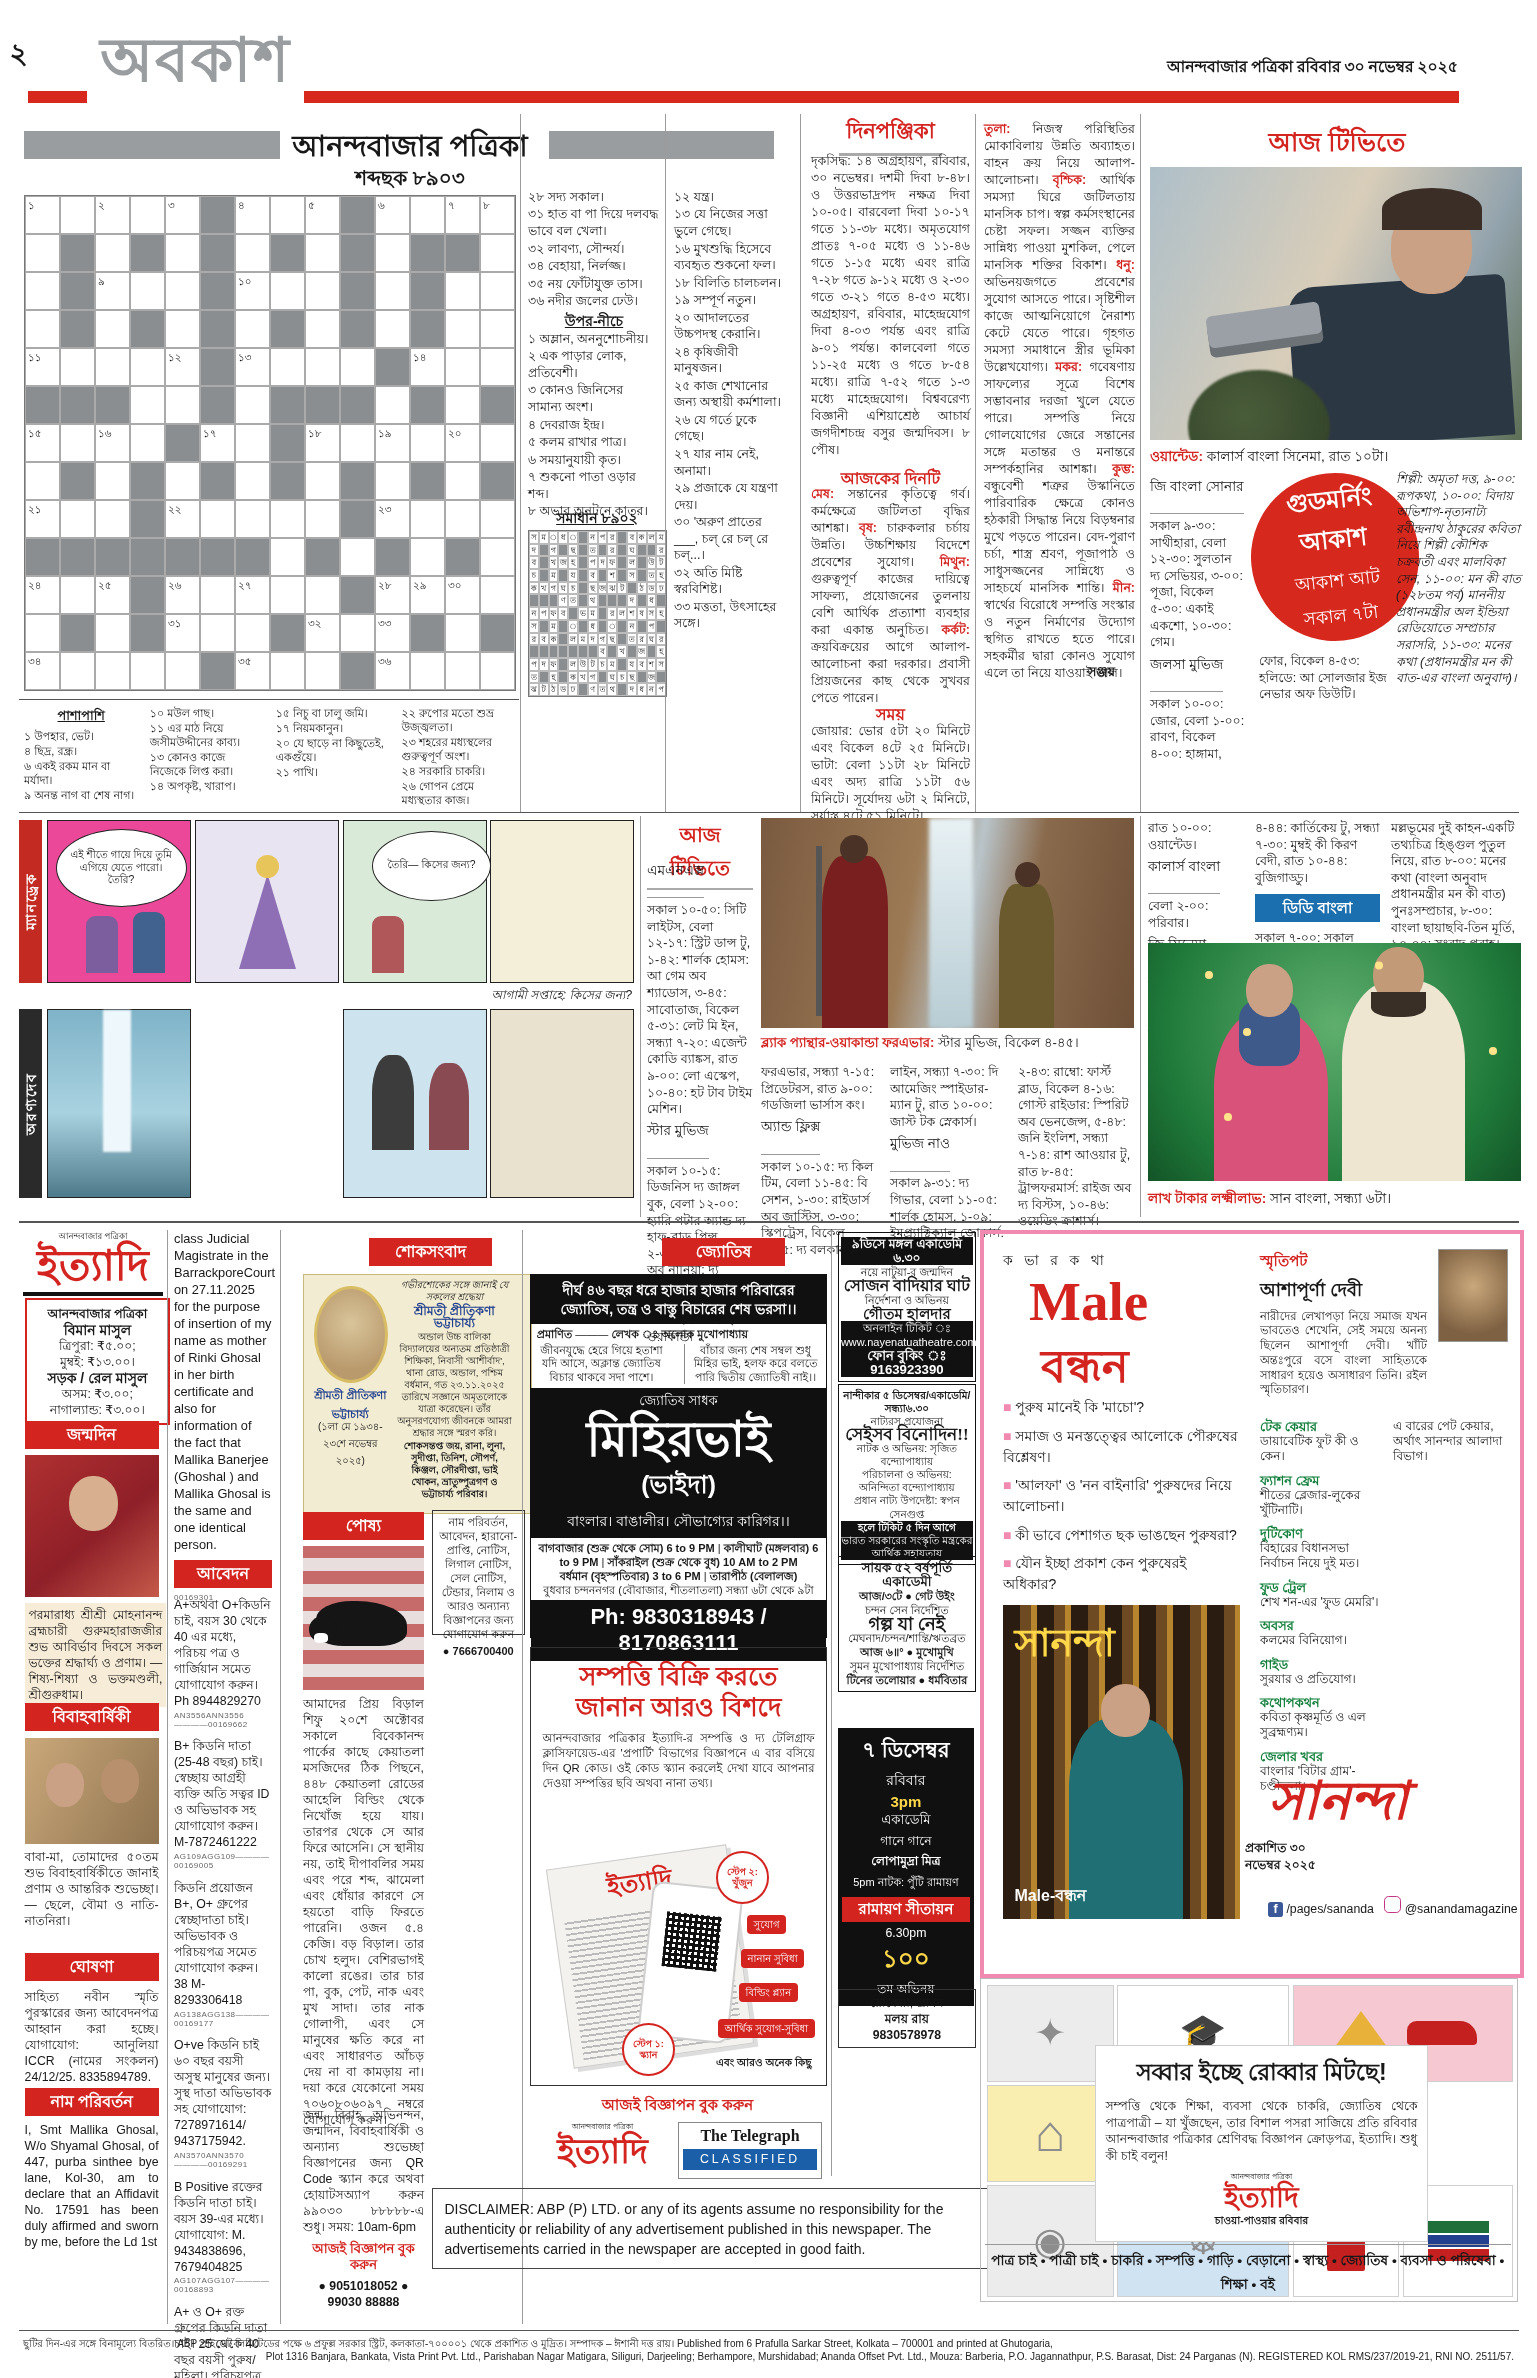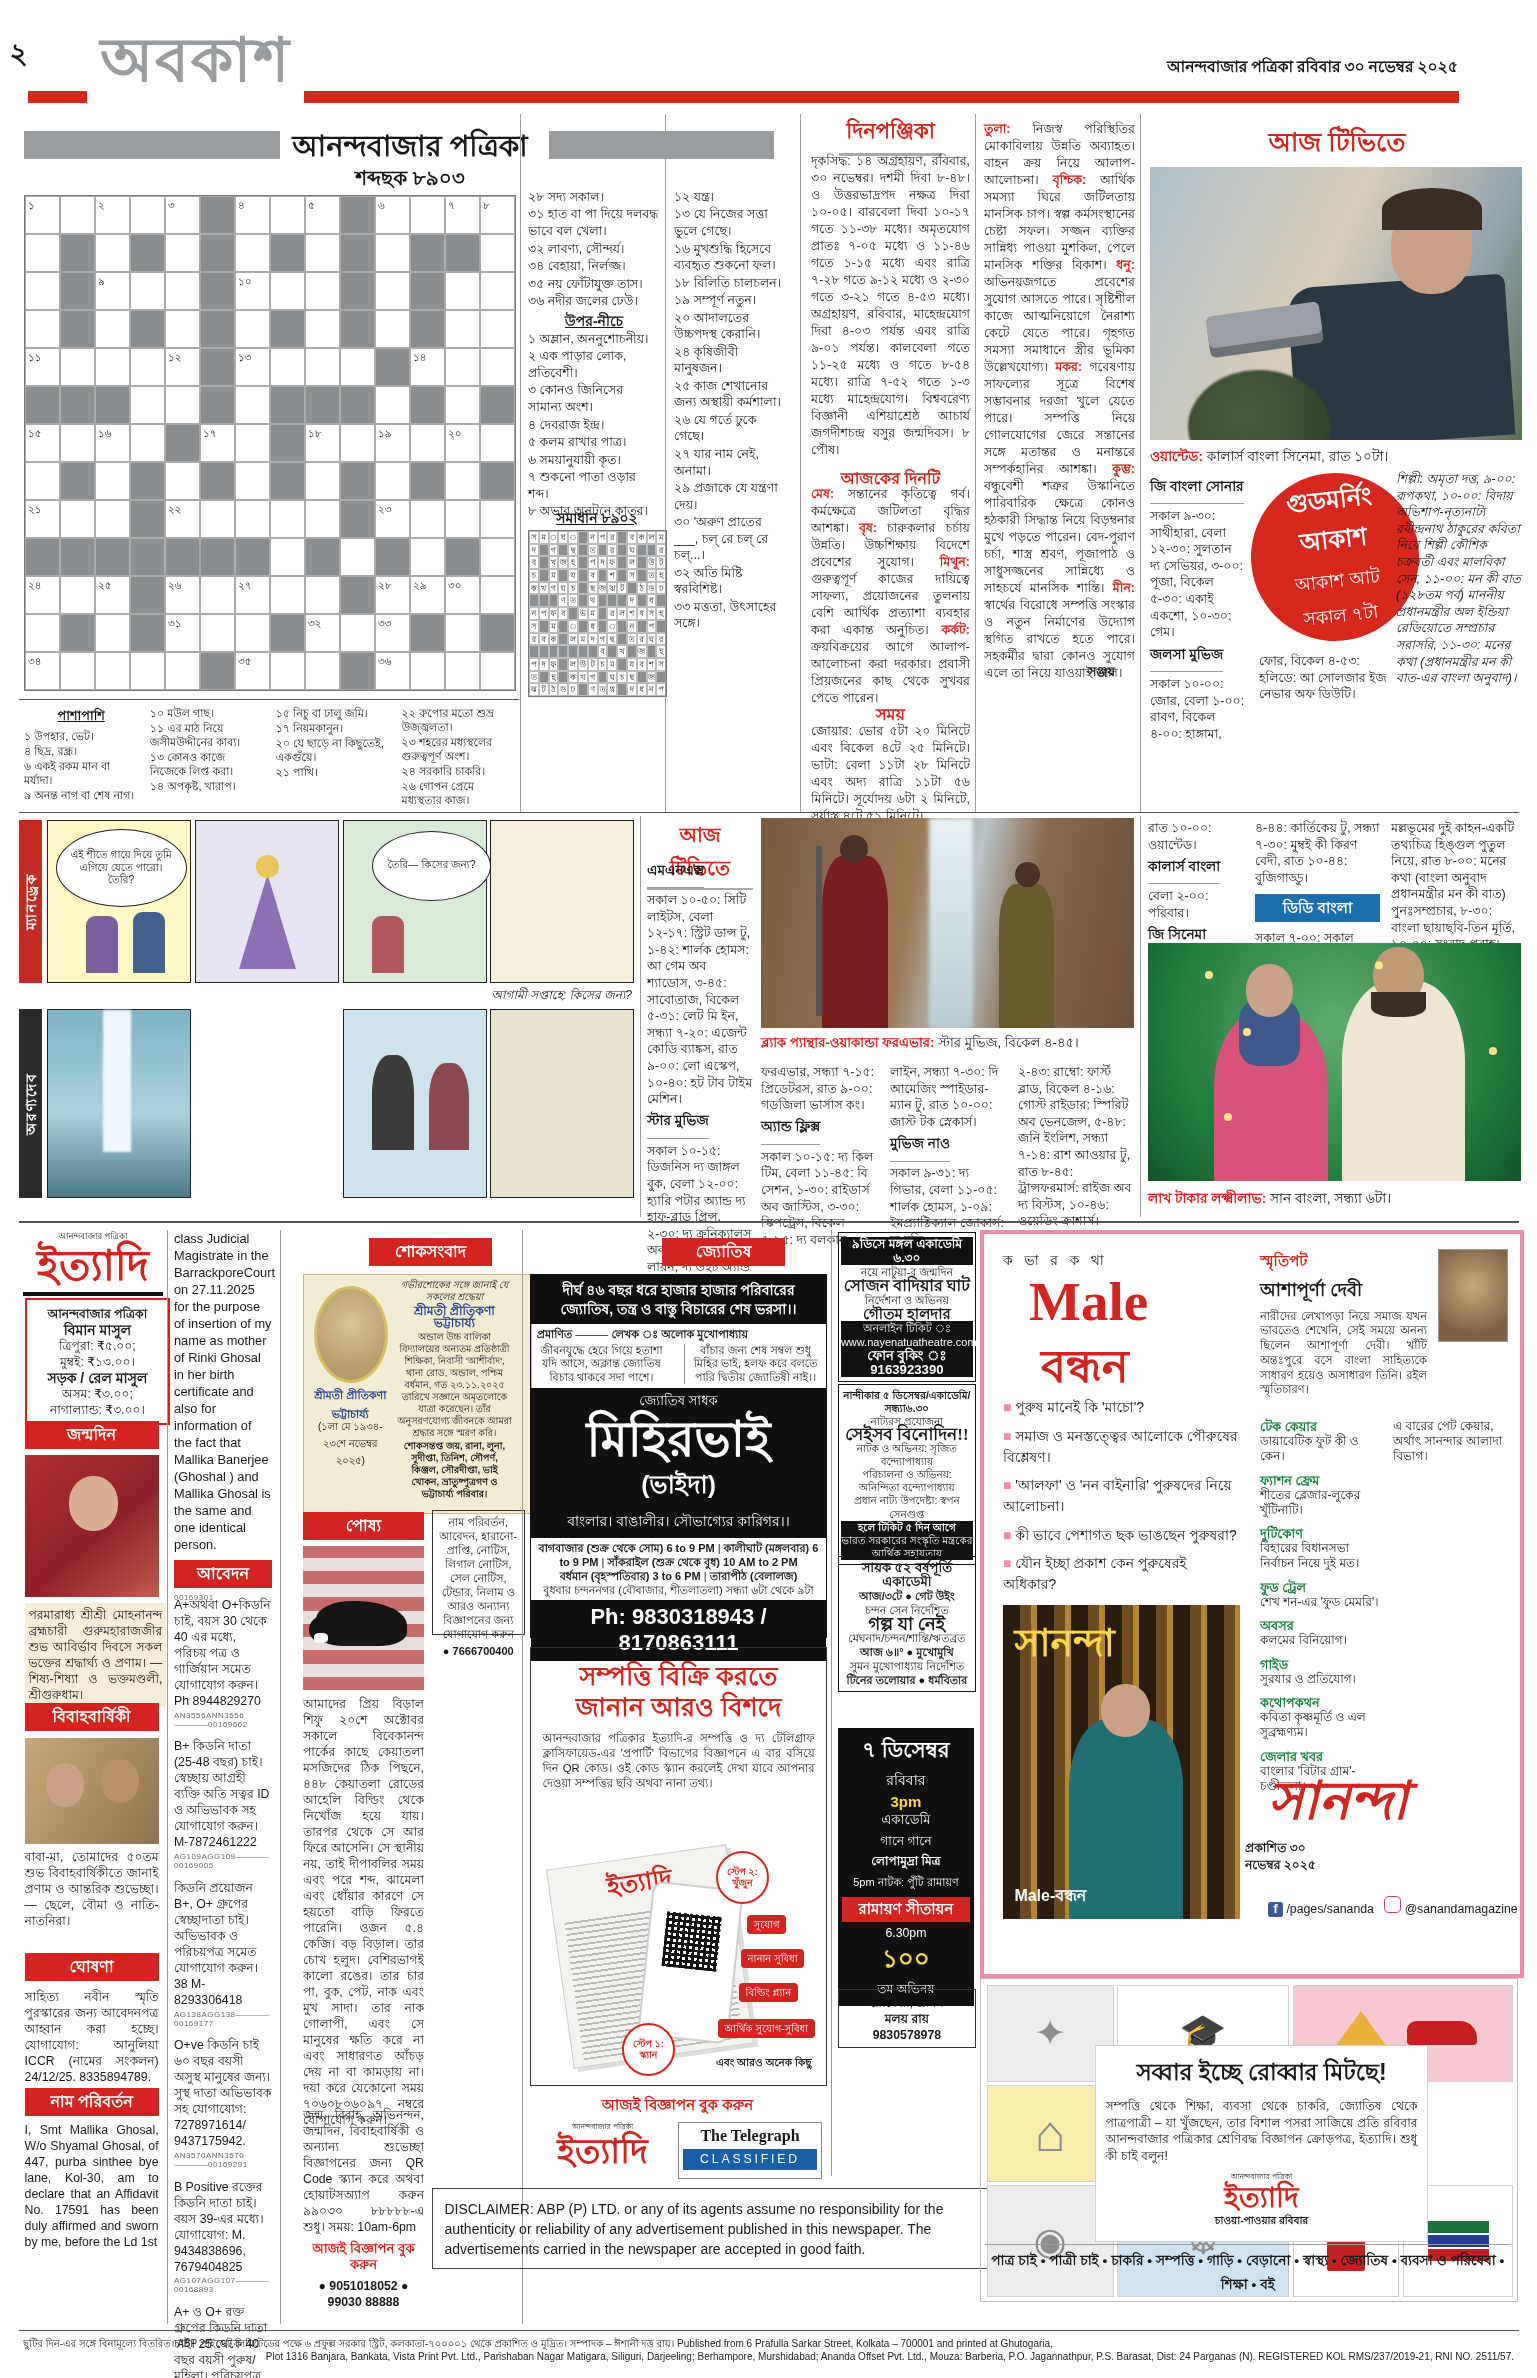--- a/index.html
+++ b/index.html
@@ -24,22 +24,22 @@
   .xn{position:absolute;top:0.9px;left:1.9px;font-size:10.4px;}
   #sgrid{display:grid;grid-template-columns:repeat(14,9.8px);grid-auto-rows:12.7px;border:0.9px solid #777;}
   .sc{border:0.5px solid #bbb;background:#fff;font-size:8px;line-height:12.3px;text-align:center;overflow:hidden;}
   .sc.bk{background:#8b8e91;}
   
   .cluelist{font-size:12.5px;line-height:16.6px;}
   .cluelist div{margin-bottom:0.9px;}
   .chead{font-weight:bold;text-align:center;text-decoration:underline;font-size:14px;margin:3.8px 0;}
   
   .seg{font-size:12.5px;line-height:16.6px;}
-  .seg .sh{display:block;font-weight:bold;font-size:13.7px;border-bottom:1.9px solid #999;
-    width:max-content;max-width:100%;padding-bottom:8px;margin:5.7px 0 3.8px;}
+  .seg .sh{display:block;font-weight:normal;font-size:13.7px;border-bottom:1.9px solid #999;
+    width:max-content;max-width:100%;padding-bottom:18px;margin:5.7px 0 3.8px;}
   .seg .sh:empty{display:none;margin:0;border:0;}
   .redhead{color:#d42420;font-weight:bold;text-align:center;}
   .underl{border-bottom:3.8px solid #a9a9a9;display:inline-block;padding:0 7.6px 2.8px;}
   
   .insegs{font-size:12.5px;line-height:17px;text-align:justify;}
   .insegs .sh{color:#d42420;font-weight:bold;}
   
   .panel{position:absolute;top:0;bottom:0;border:1.4px solid #222;}
   .bub{position:absolute;background:#fff;border:1.4px solid #222;border-radius:50%;
     font-size:10.4px;line-height:12.3px;text-align:center;padding:7.6px 9.5px;display:flex;align-items:center;justify-content:center;}
@@ -648,21 +648,21 @@
 
   <div><span>ফোর, বিকেল ৪-৫৩: হলিডে: আ সোলজার ইজ নেভার অফ ডিউটি।</span></div>
     </div>
   <div class="a seg" style="left:1396px;top:471px;width:126px;font-style:italic;">
 
   <div><span>শিল্পী: অমৃতা দত্ত, ৯-০০: রূপকথা, ১০-০০: বিদায় অভিশাপ-নৃত্যনাট্য রবীন্দ্রনাথ ঠাকুরের কবিতা নিয়ে শিল্পী কৌশিক চক্রবর্তী এবং মালবিকা সেন, ১১-০০: মন কী বাত (১২৮তম পর্ব) মাননীয় প্রধানমন্ত্রীর অল ইন্ডিয়া রেডিয়োতে সম্প্রচার সরাসরি, ১১-৩০: মনের কথা (প্রধানমন্ত্রীর মন কী বাত-এর বাংলা অনুবাদ)।</span></div>
     </div>
 
   <div class="a" style="left:19px;top:820px;width:613px;height:163px;">
     <div class="vlabel a" style="left:0;top:0;width:23px;height:163px;">ম্যানড্রেক</div>
-    <div class="panel" style="left:28px;width:142px;background:#fef9c3;">
+    <div class="panel" style="left:28px;width:142px;background:#ec4899;">
       <div class="bub" style="left:7.6px;top:7.6px;width:110px;height:61px;">এই শীতে গায়ে দিয়ে তুমি এগিয়ে যেতে পারো। তৈরি?</div>
       <div class="a" style="left:38px;top:95px;width:32px;height:57px;background:#7c5d9e;border-radius:9.5px 9.5px 0 0;"></div>
       <div class="a" style="left:85px;top:91px;width:32px;height:61px;background:#41618e;border-radius:9.5px 9.5px 0 0;"></div>
     </div>
     <div class="panel" style="left:176px;width:142px;background:#e8e4f2;">
       <div class="a" style="left:43px;top:53px;width:57px;height:95px;background:#8e6fb5;clip-path:polygon(50% 0,100% 100%,0 100%);"></div>
       <div class="a" style="left:60px;top:34px;width:23px;height:23px;background:#e8c55a;border-radius:50%;"></div>
     </div>
     <div class="panel" style="left:324px;width:142px;background:#d9ead8;">
       <div class="bub" style="left:28px;top:9.5px;width:98px;height:53px;">তৈরি— কিসের জন্য?</div>

